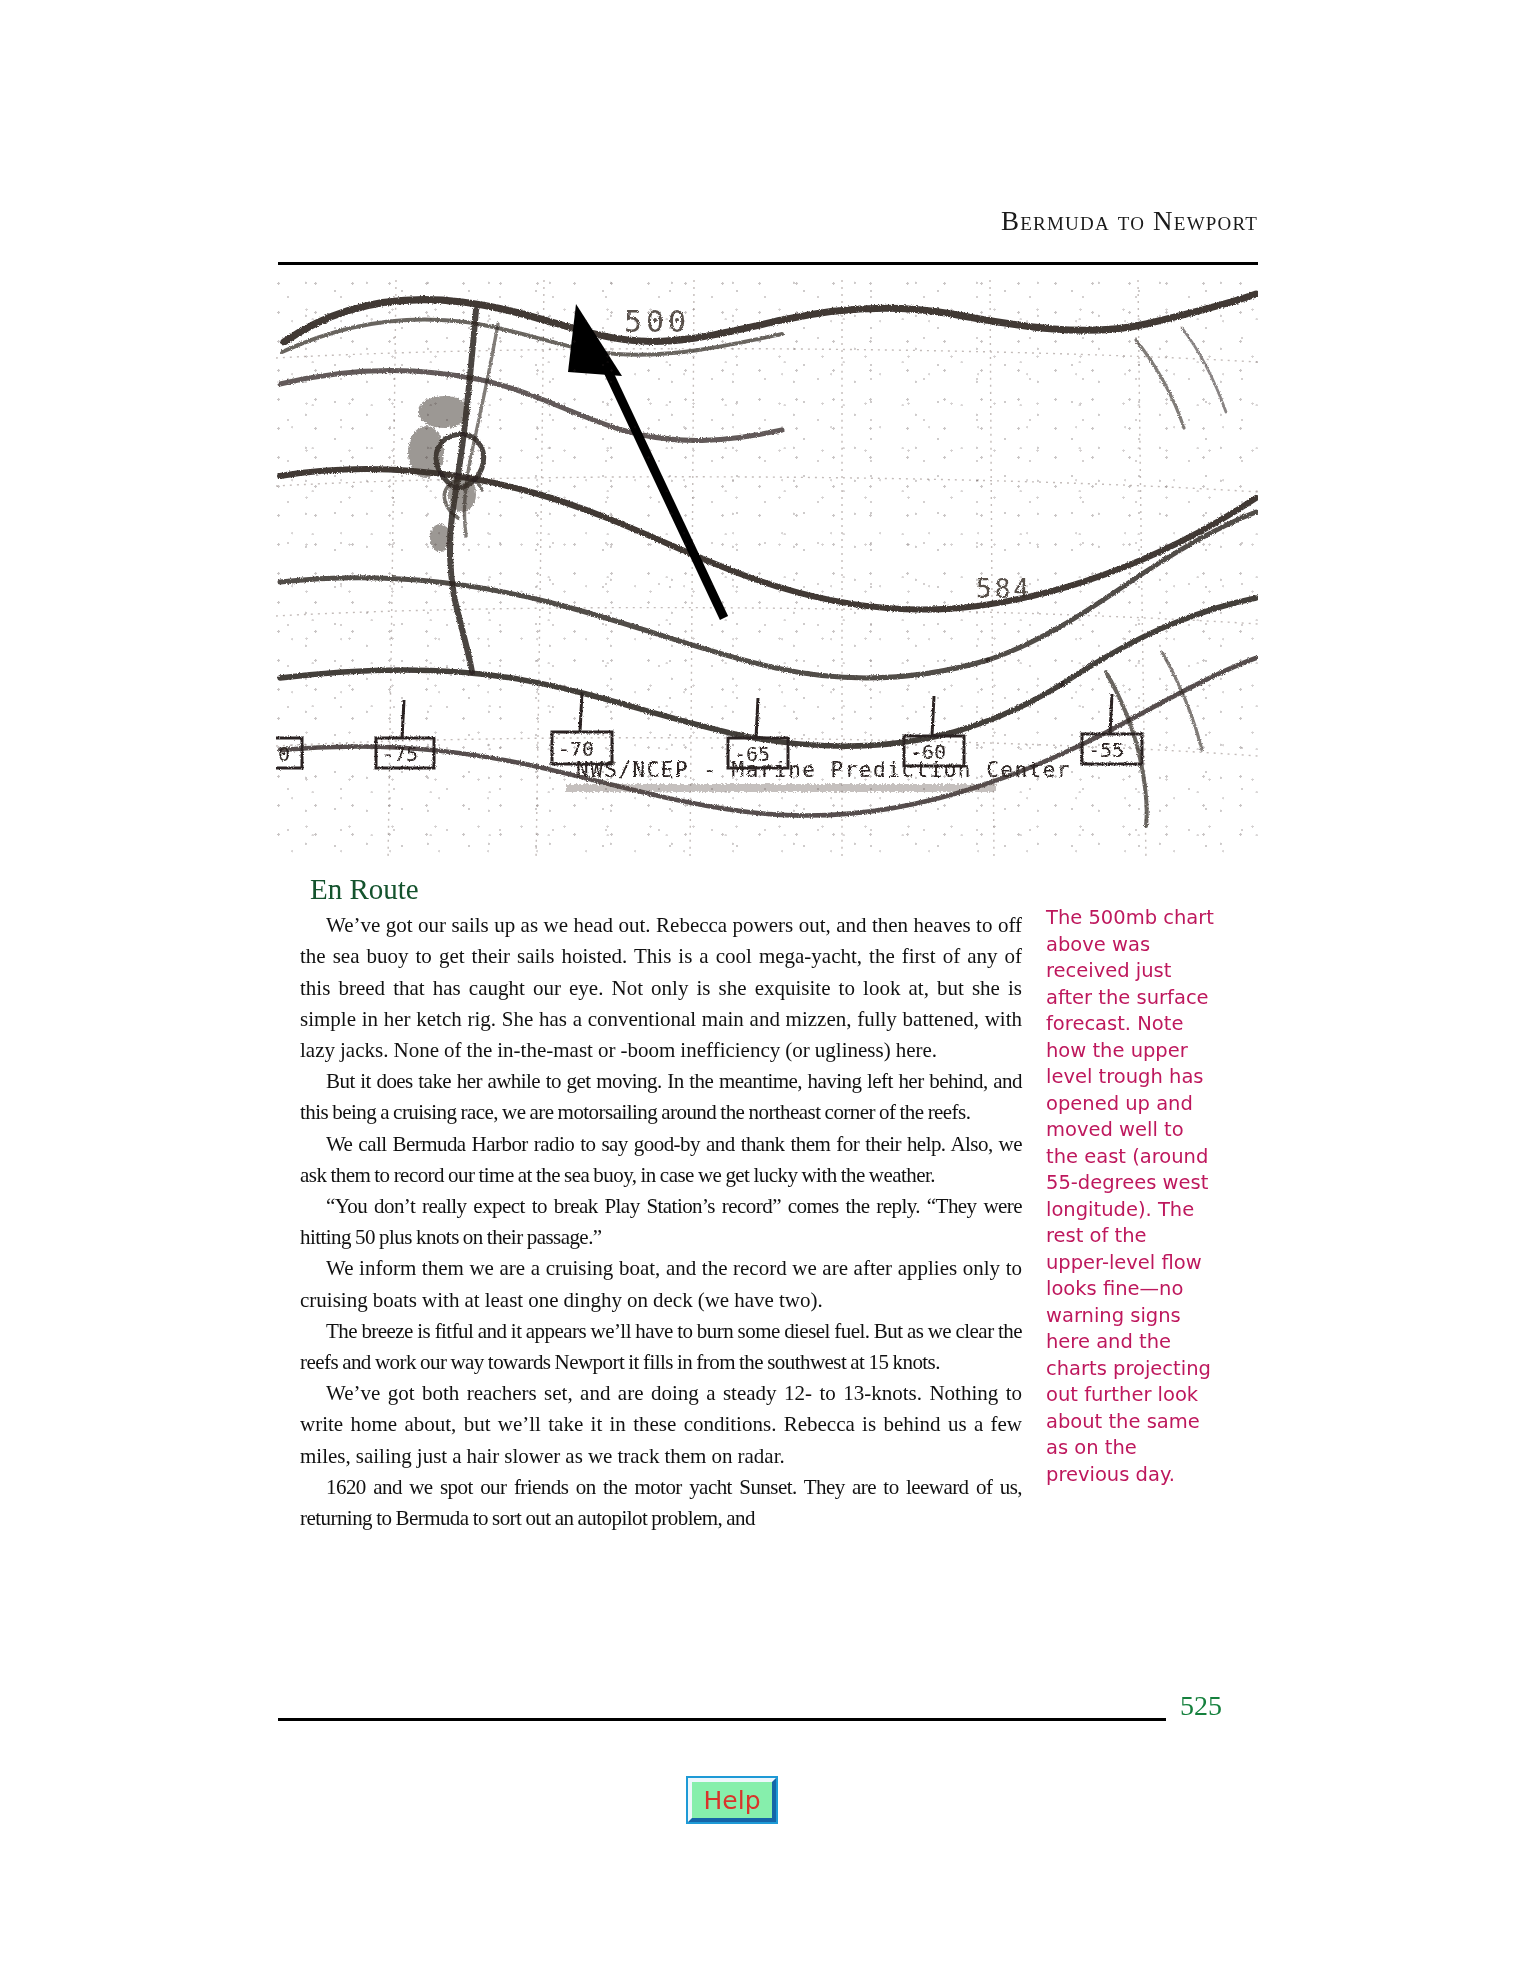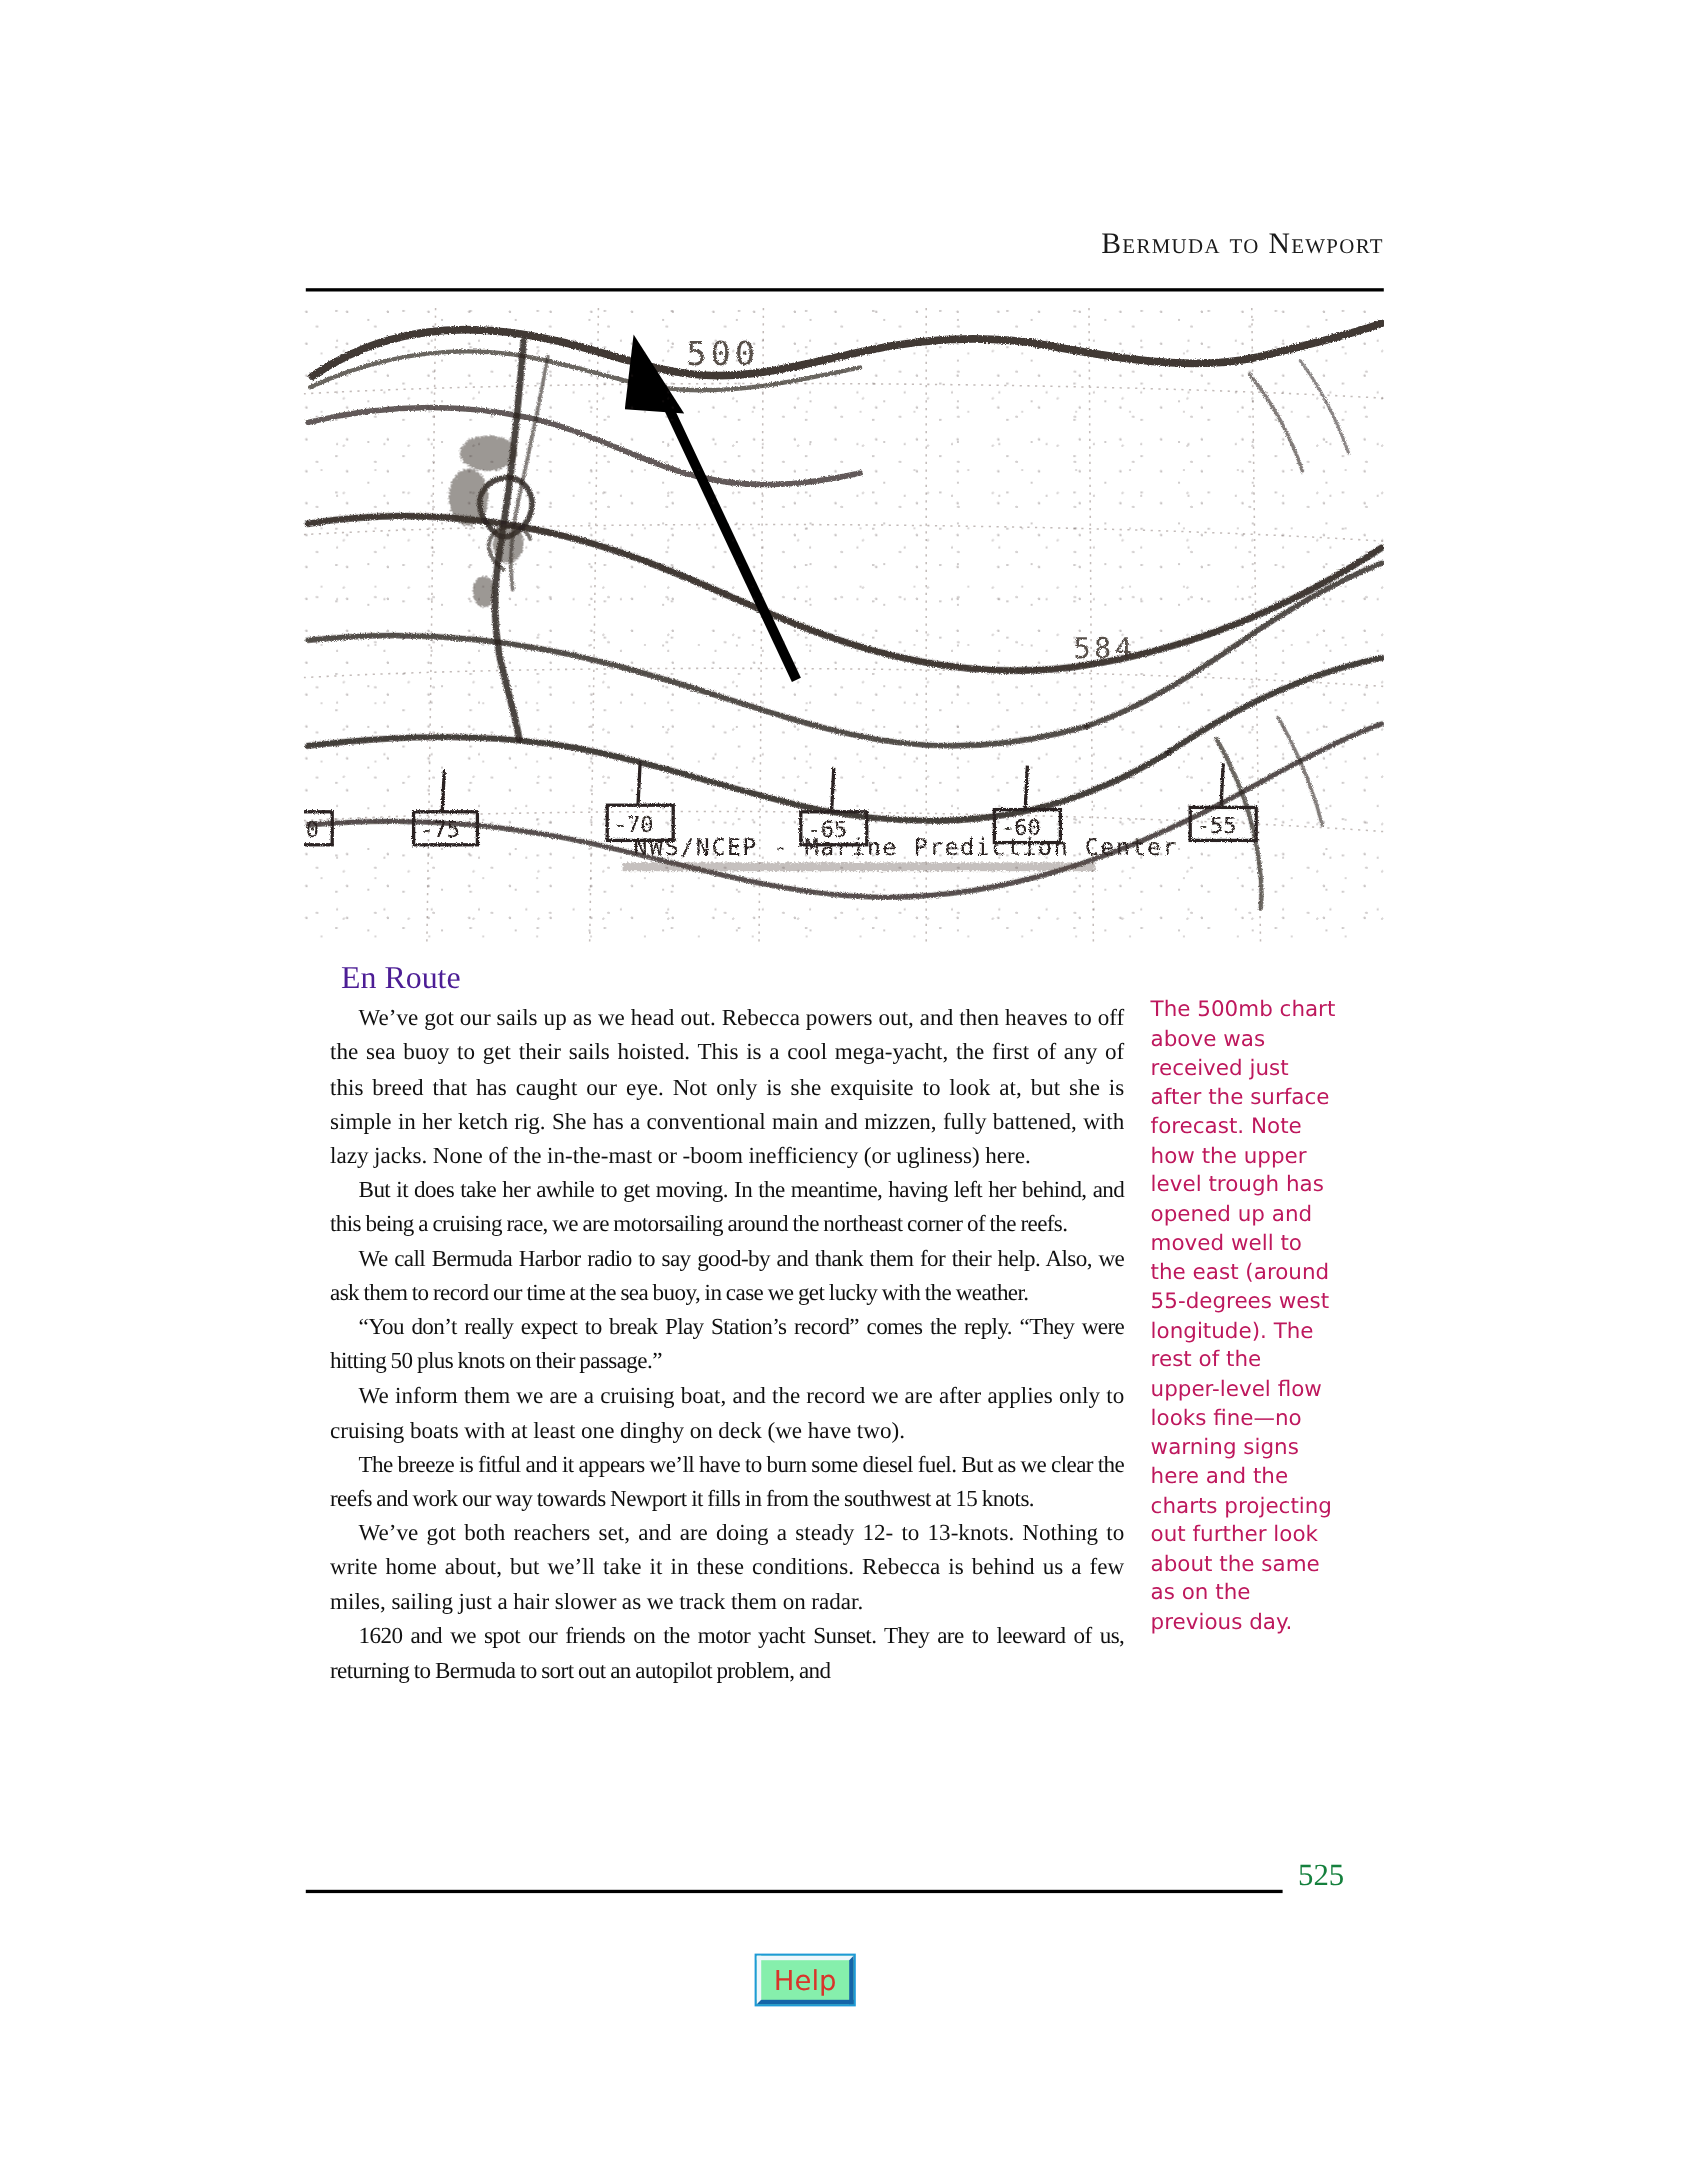--- a/index.html
+++ b/index.html
@@ -85,21 +85,21 @@
   
   #body-col {
     position: absolute;
     left: 300px;
     top: 872px;
     width: 722px;
   }
   #section-heading {
     font-family: "Liberation Serif", serif;
     font-size: 29px;
-    color: #4c1d95;
+    color: #14532d;
     margin: 0 0 4px 10px;
     line-height: 1.18;
   }
   .para {
     font-family: "Liberation Serif", serif;
     font-size: 21px;
     line-height: 31.2px;
     color: #111111;
     margin: 0;
     text-align: justify;

